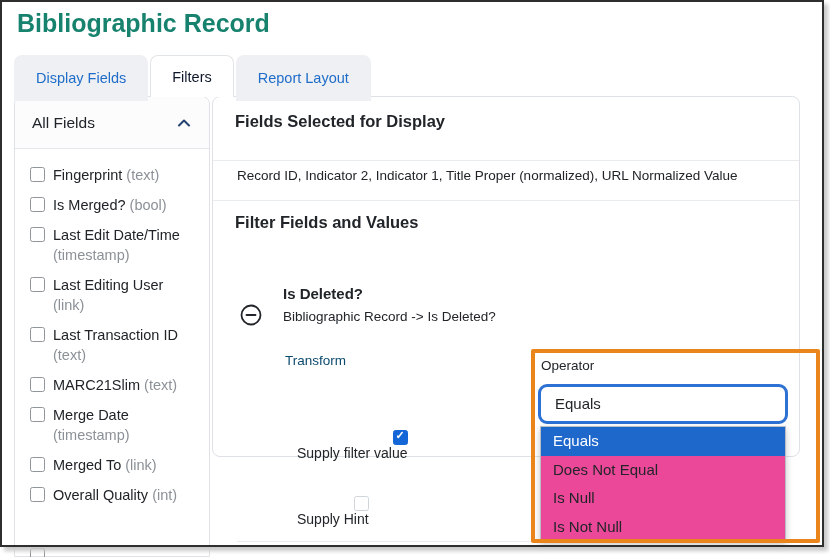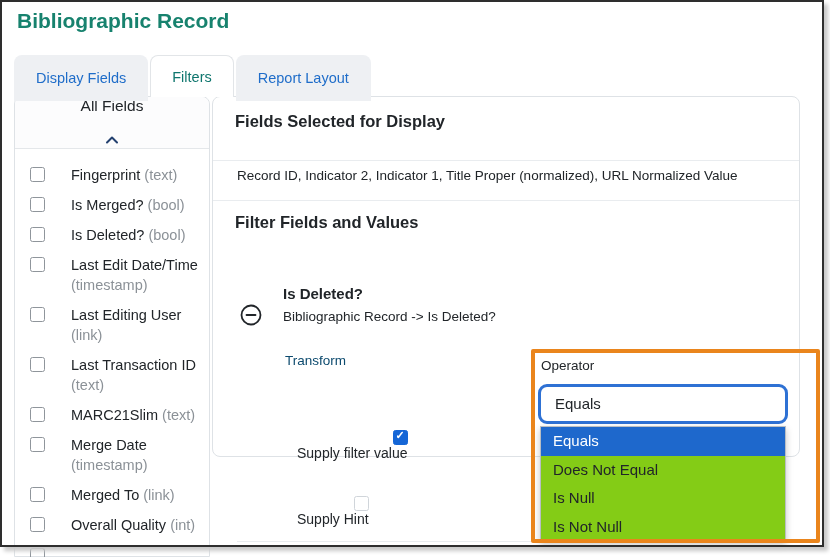--- a/index.html
+++ b/index.html
@@ -18,66 +18,65 @@
     position: absolute; left: 0; top: 0;
     width: 824px; height: 547px;
     border: 2px solid #2e2e2e;
     box-shadow: 4px 4px 4px #c9c9c9;
     pointer-events: none;
     z-index: 40;
   }
 
   .page-title {
     position: absolute; left: 17px; top: 9px;
-    font-size: 21px; font-weight: bold; color: #17826e;
+    font-size: 25px; font-weight: bold; color: #17826e;
     z-index: 2;
   }
 
   
   .tabbar { position: absolute; left: 14px; top: 55px; display: flex; gap: 2px; z-index: 3; }
   .tab {
     height: 46px; padding: 0 21px;
     display: flex; align-items: center;
     border-radius: 8px 8px 0 0;
     background: #eef0f3; color: #1f6dc9;
     font-size: 14.5px; cursor: default;
     border: 1px solid transparent;
   }
   .tab.active {
     height: 42px;
-    background: #ffffff; color: #0f766e;
+    background: #ffffff; color: #0f172a;
     border: 1px solid #e2e5e8; border-bottom: none;
   }
 
   
   .sidebar {
     position: absolute; left: 14px; top: 96px;
     width: 196px; height: 461px;
     background: #fff;
     border: 1px solid #dee2e6;
     border-radius: 8px 8px 0 0;
     z-index: 2;
   }
   .sidebar-header {
     height: 52px; padding: 0 17px;
     display: flex; align-items: center; justify-content: space-between;
     background: #fcfcfd;
     border-bottom: 1px solid #e4e7ea;
     border-radius: 8px 8px 0 0;
     font-size: 15.5px;
-    flex-direction: column;
   }
   .field-list { padding: 16px 10px 0 15px; }
   .f-item { display: flex; align-items: flex-start; margin-bottom: 10px; }
   .cb {
     width: 15px; height: 15px; flex: 0 0 15px;
     border: 1px solid #8f959b; border-radius: 2.5px;
     background: #fff; margin-top: 2px;
   }
-  .f-text { margin-left: 26px; font-size: 14.5px; line-height: 20px; }
+  .f-text { margin-left: 8px; font-size: 14.5px; line-height: 20px; }
   .f-type { color: #8b9197; }
   .f-type.block { display: block; }
   .cb-partial {
     position: absolute; left: 15px; bottom: -4px;
     width: 15px; height: 12px;
     border: 1px solid #8f959b; border-bottom: none; border-radius: 2.5px 2.5px 0 0;
   }
 
   
   .main-card {
@@ -139,21 +138,21 @@
     position: absolute; left: 540px; top: 426px;
     width: 246px;
     background: #fff;
     border: 1px solid #b9bec4;
     box-shadow: 0 3px 7px rgba(0,0,0,0.22);
     z-index: 7;
   }
   .op-option {
     height: 28.5px; line-height: 28.5px;
     font-size: 15px; padding-left: 12px;
-    background: #84cc16; color: #212529; cursor: pointer;
+    background: #ec4899; color: #212529; cursor: pointer;
   }
   .op-option.selected { background: #1e68cc; color: #fff; }
 
   .annotation-box {
     position: absolute; left: 531px; top: 349px;
     width: 289px; height: 194px;
     border: 4px solid #ea851c; border-radius: 2px;
     z-index: 20; pointer-events: none;
   }
 
@@ -185,24 +184,20 @@
         <div class="f-item">
           <span class="cb"></span>
           <span class="f-text"><span>Fingerprint </span><span class="f-type">(text)</span></span>
         </div>
         <div class="f-item">
           <span class="cb"></span>
           <span class="f-text"><span>Is Merged? </span><span class="f-type">(bool)</span></span>
         </div>
         <div class="f-item">
           <span class="cb"></span>
-          <span class="f-text"><span>Is Deleted? </span><span class="f-type">(bool)</span></span>
-        </div>
-        <div class="f-item">
-          <span class="cb"></span>
           <span class="f-text"><span>Last Edit Date/Time</span><span class="f-type block">(timestamp)</span></span>
         </div>
         <div class="f-item">
           <span class="cb"></span>
           <span class="f-text"><span>Last Editing User</span><span class="f-type block">(link)</span></span>
         </div>
         <div class="f-item">
           <span class="cb"></span>
           <span class="f-text"><span>Last Transaction ID</span><span class="f-type block">(text)</span></span>
         </div>

